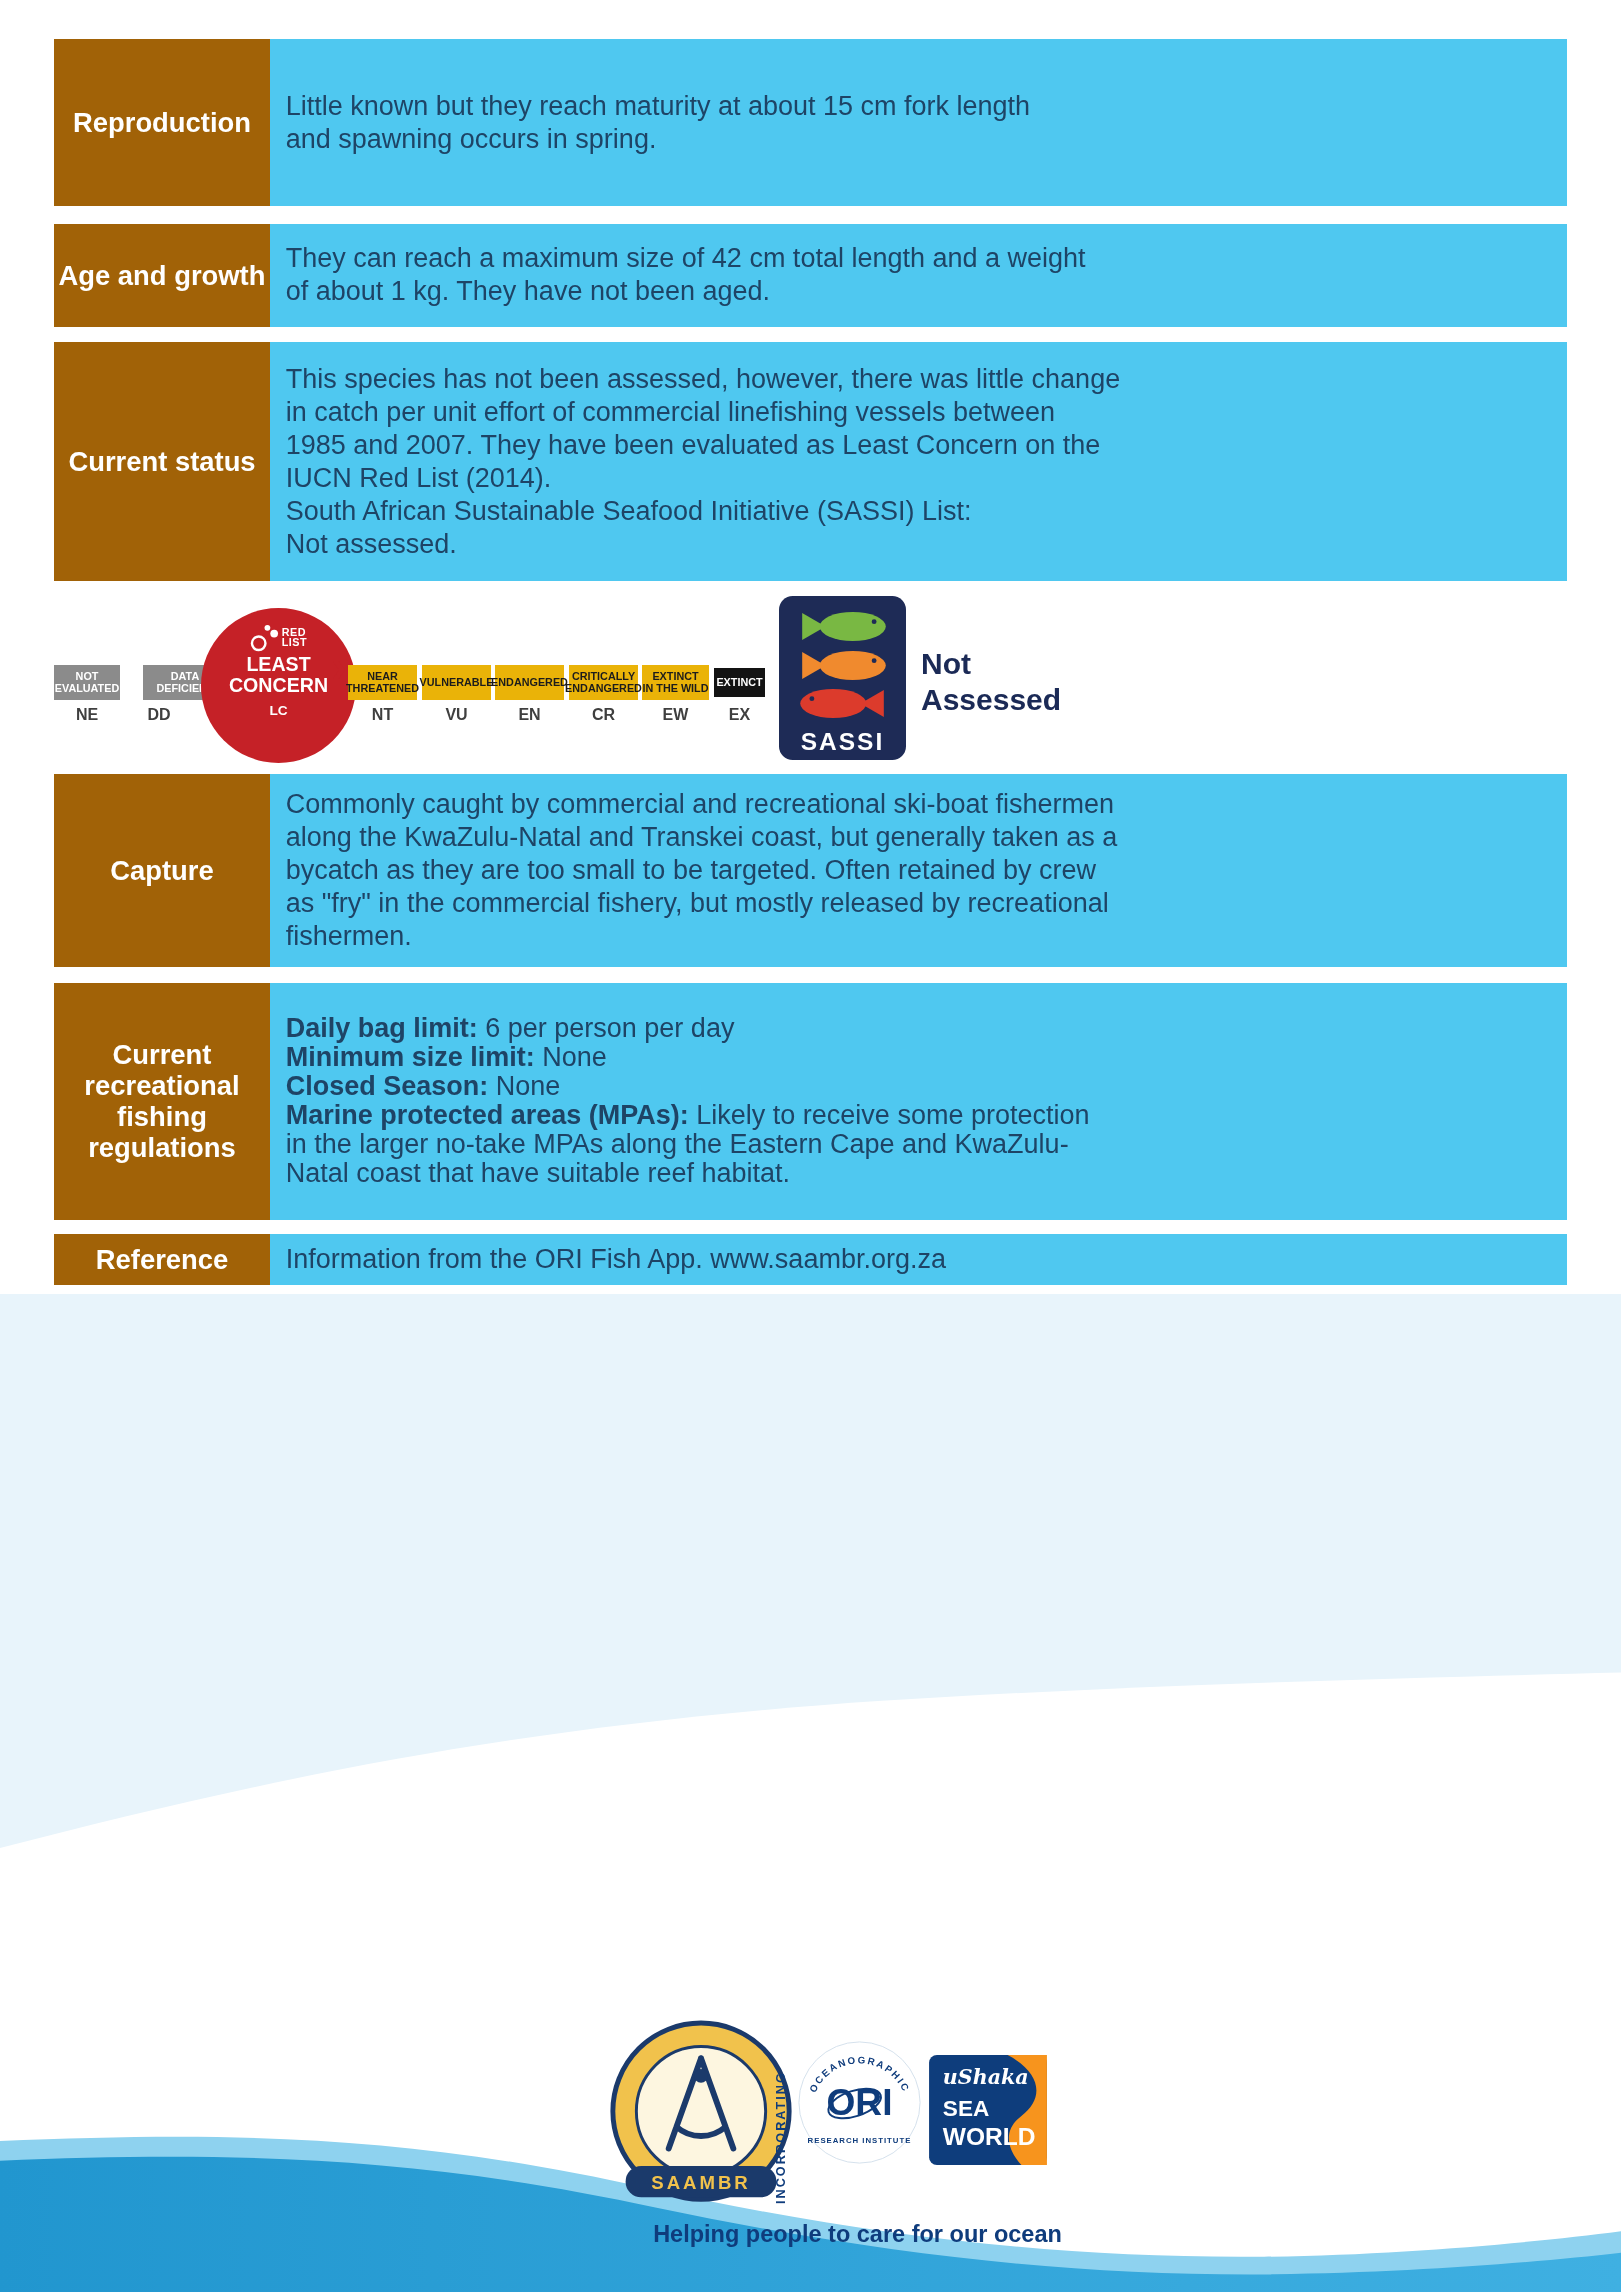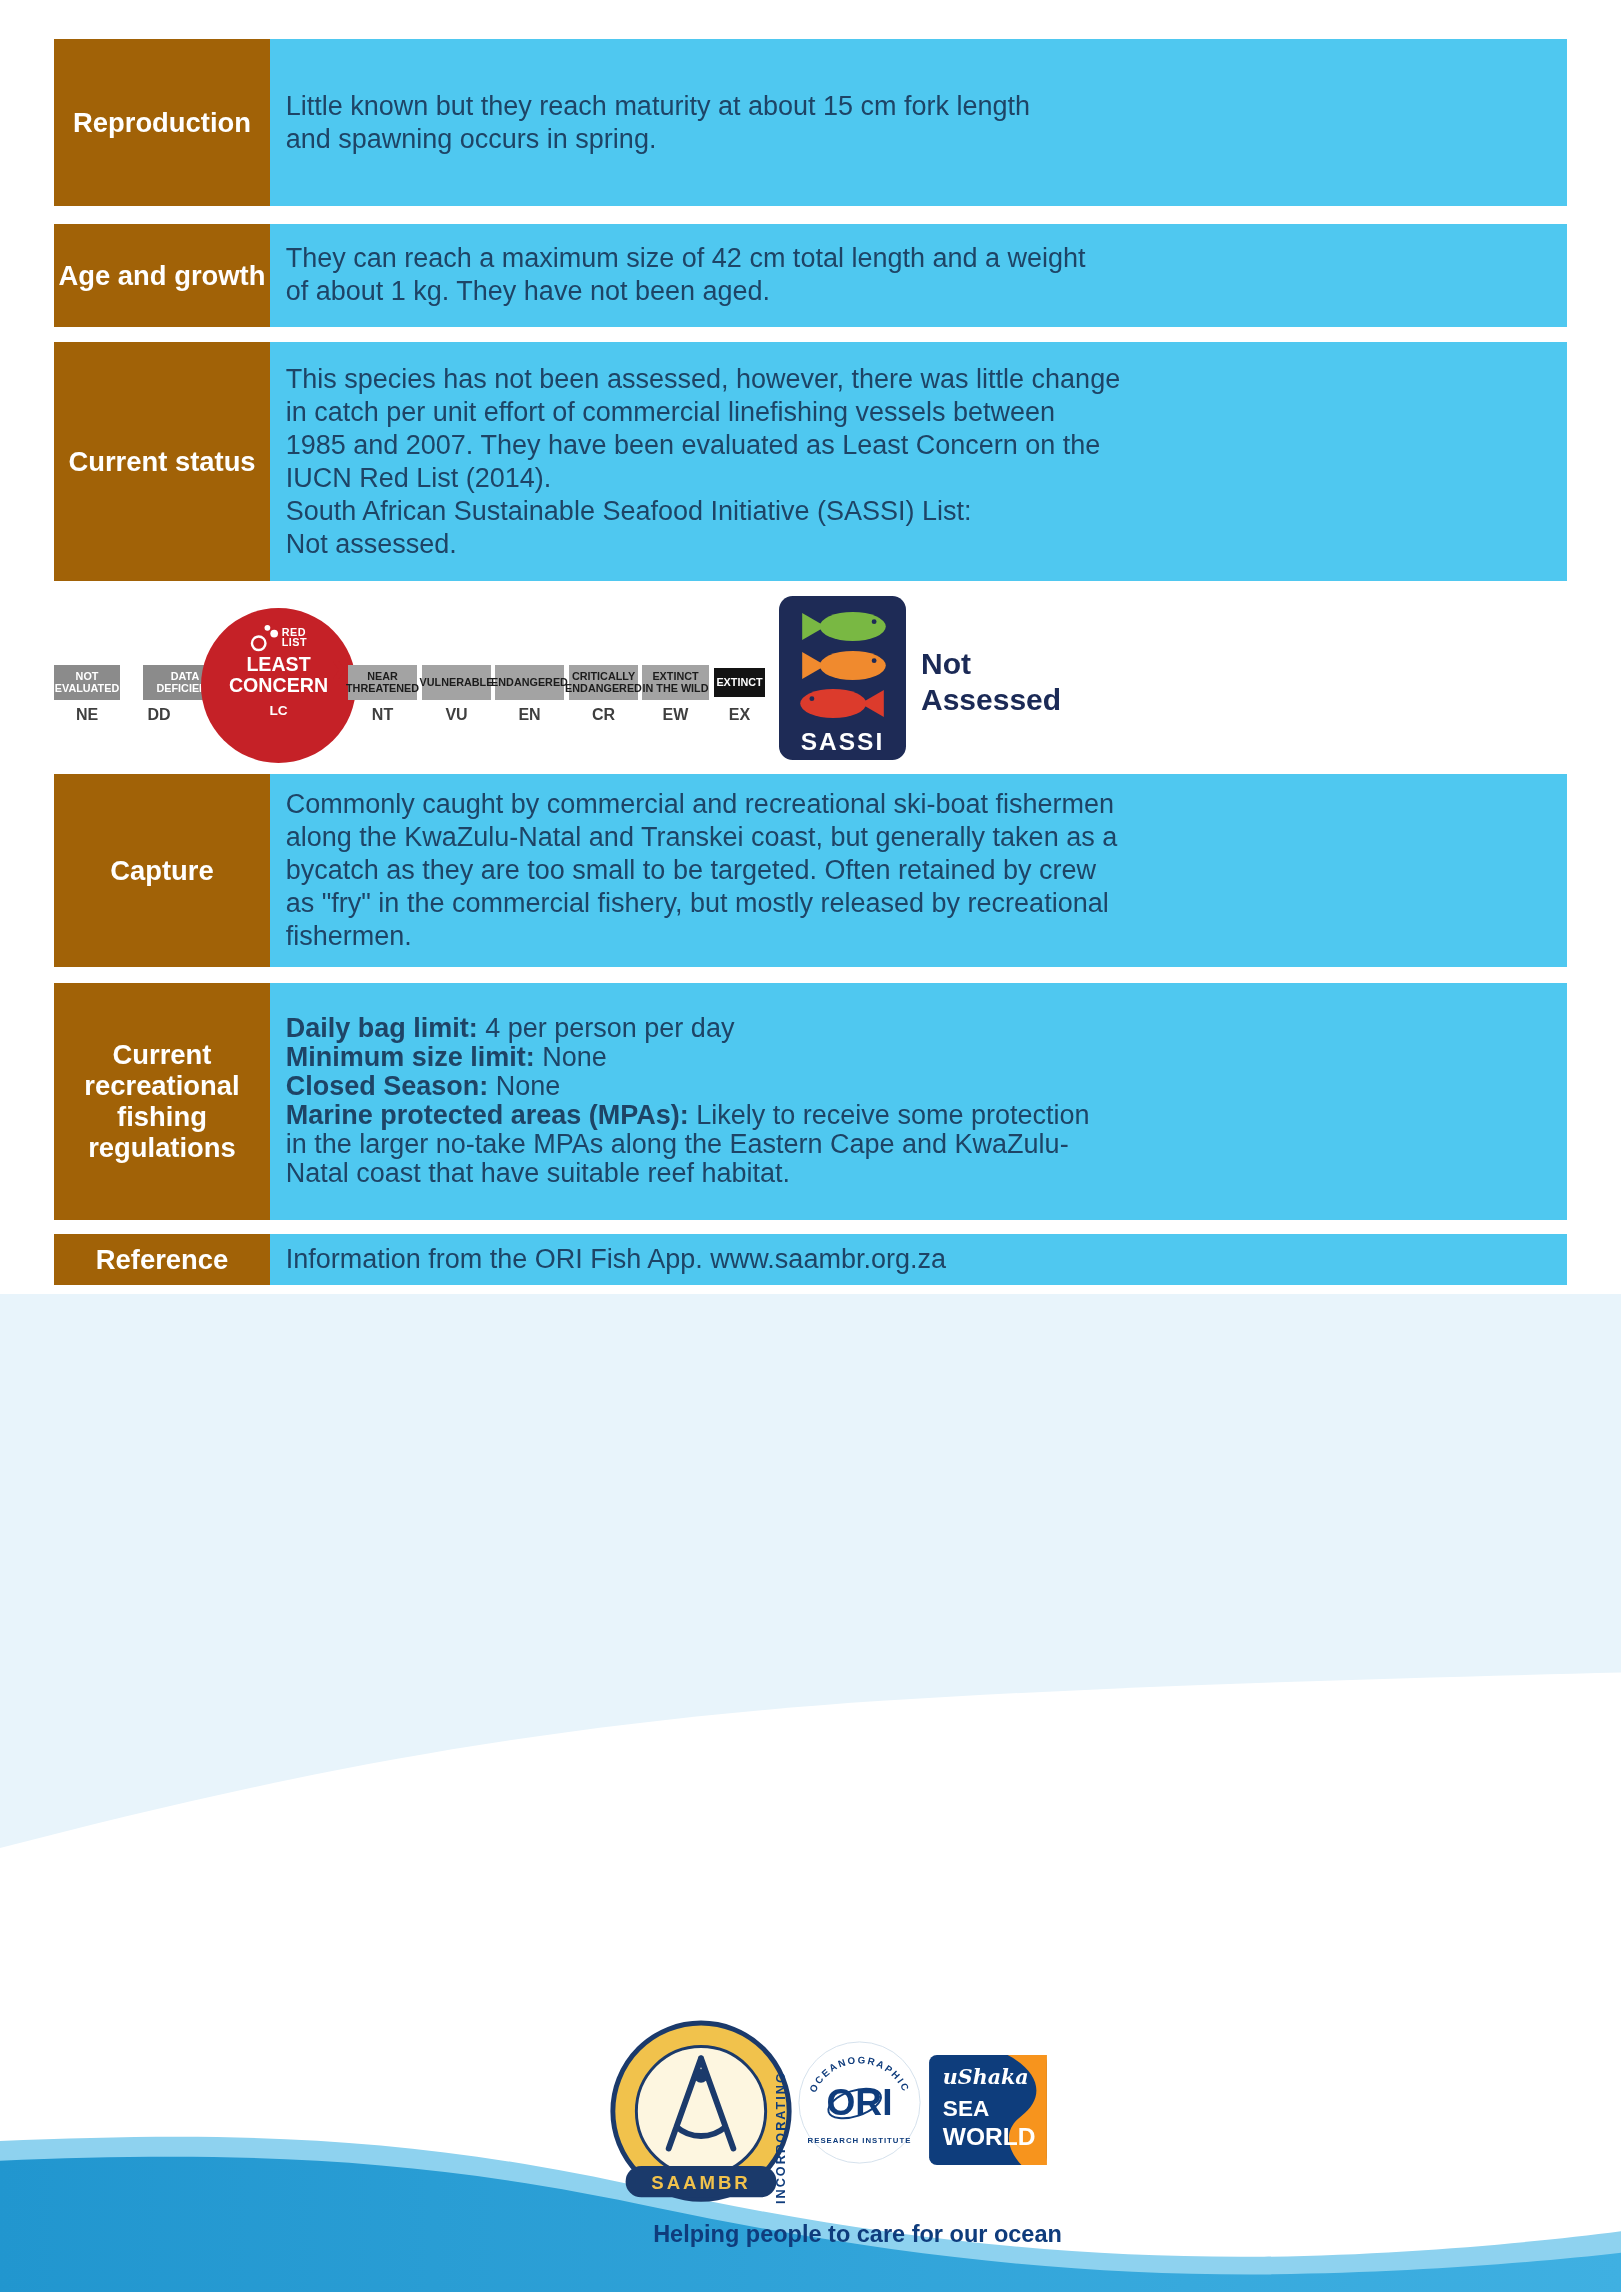--- a/index.html
+++ b/index.html
@@ -35,21 +35,21 @@
   .reg-val{white-space:pre-line;}
 
   
   .iucn-band{position:relative;height:193px;background:#ffffff;}
   .iucn-chip{
     position:absolute;top:84px;height:35px;
     display:flex;align-items:center;justify-content:center;text-align:center;
     font-size:10.8px;font-weight:bold;line-height:11.8px;white-space:pre-line;
   }
   .iucn-chip.gray{background:#8b8b8b;color:#ffffff;}
-  .iucn-chip.white{background:#a3a3a3;color:#1c1c1c;}
+  .iucn-chip.white{background:#eab308;color:#1c1c1c;}
   .iucn-chip.black{background:#131313;color:#ffffff;top:87px;height:29px;}
   .iucn-code{
     position:absolute;top:125px;text-align:center;
     font-size:16px;font-weight:bold;color:#3f3f3f;
   }
   .iucn-circle{
     position:absolute;left:147px;top:26.5px;width:155px;height:155px;
     background:#c52127;border-radius:50%;
     display:flex;flex-direction:column;align-items:center;
     color:#ffffff;
@@ -202,21 +202,21 @@
 fishermen.</p>
       </div>
     </div>
 
     <div class="row r5">
       <div class="label-cell">Current
 recreational
 fishing
 regulations</div>
       <div class="content-cell">
-        <p class="reg-line"><b class="reg-term">Daily bag limit:</b><span class="reg-val"> 4 per person per day</span></p>
+        <p class="reg-line"><b class="reg-term">Daily bag limit:</b><span class="reg-val"> 6 per person per day</span></p>
         <p class="reg-line"><b class="reg-term">Minimum size limit:</b><span class="reg-val"> None</span></p>
         <p class="reg-line"><b class="reg-term">Closed Season:</b><span class="reg-val"> None</span></p>
         <p class="reg-line"><b class="reg-term">Marine protected areas (MPAs):</b><span class="reg-val"> Likely to receive some protection
 in the larger no-take MPAs along the Eastern Cape and KwaZulu-
 Natal coast that have suitable reef habitat.</span></p>
       </div>
     </div>
 
     <div class="row r6">
       <div class="label-cell">Reference</div>

